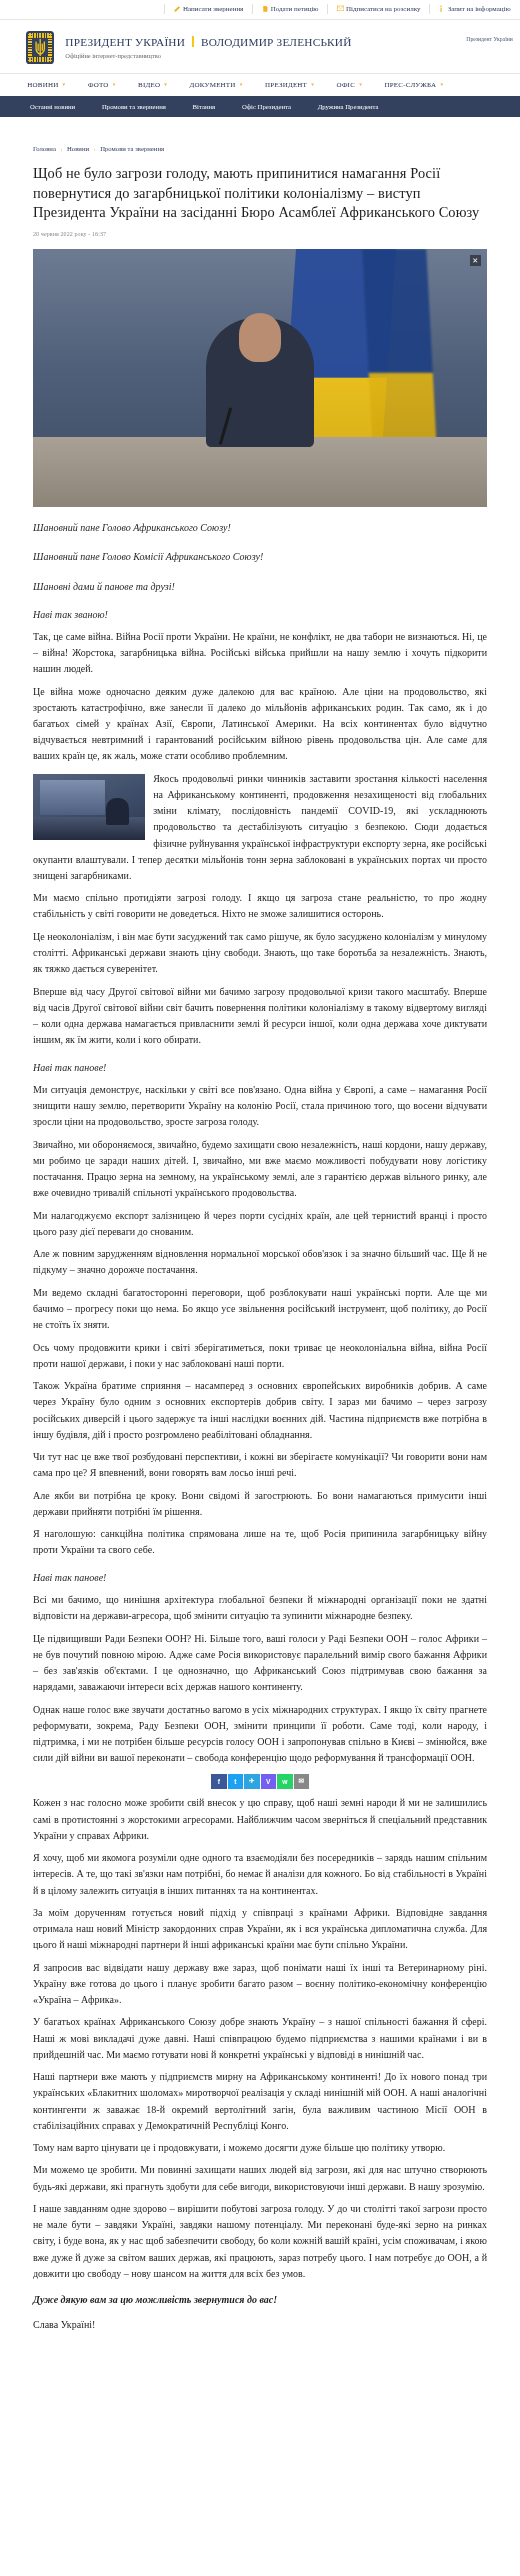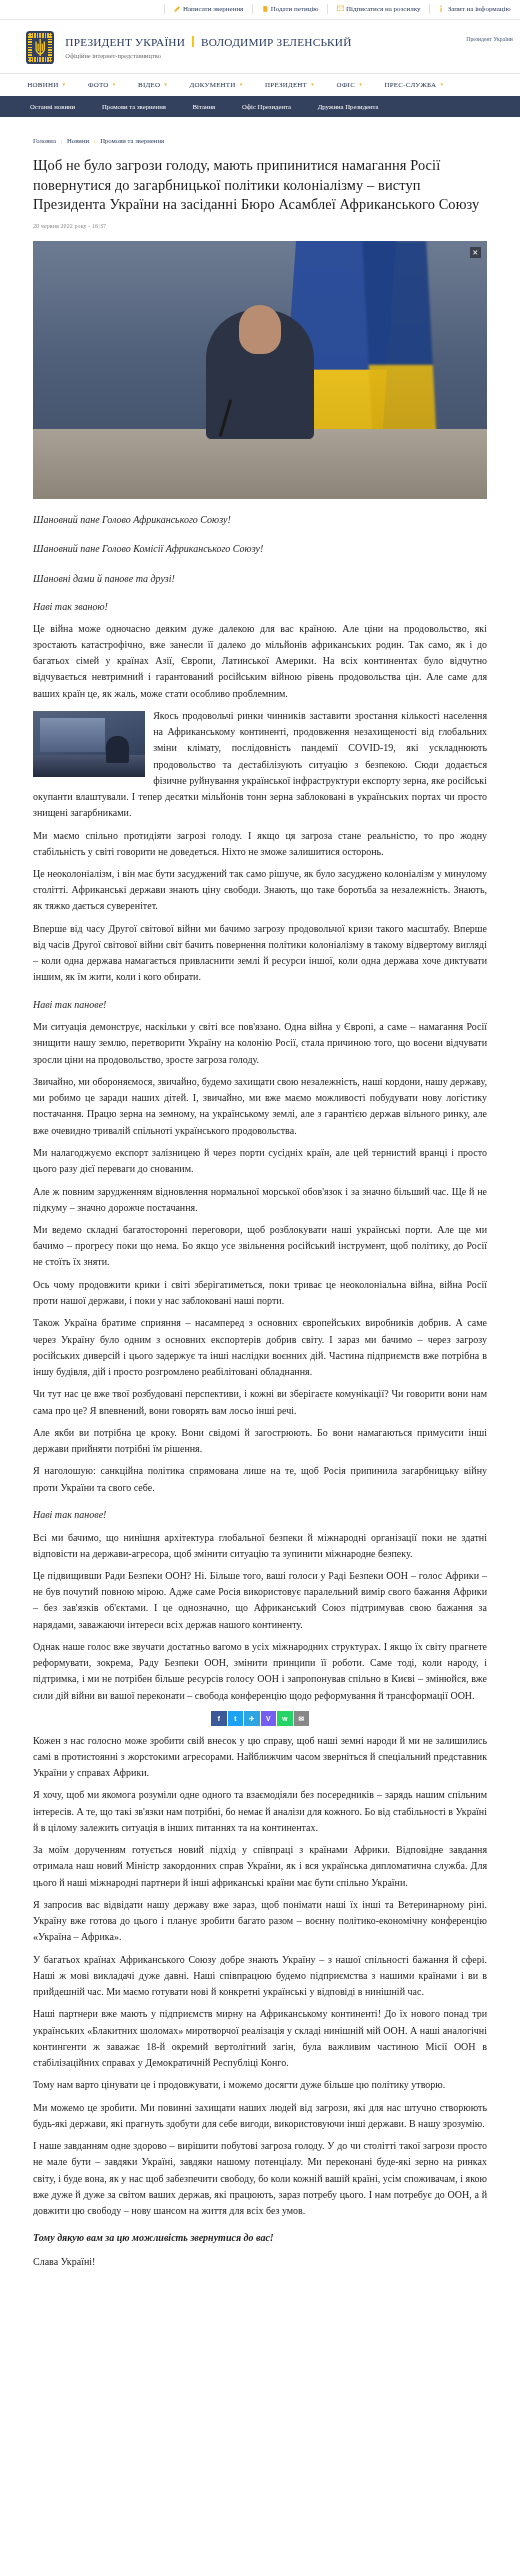--- a/index.html
+++ b/index.html
@@ -129,21 +129,21 @@
     overflow: hidden;
   }
   .subnav-item {
     color: #fff;
     font-size: 6.7px;
     padding: 0 13.4px;
     white-space: nowrap;
   }
 
   
-  .wrap { padding: 8px 33px; }
+  .wrap { padding: 16px 33px; }
   .breadcrumb {
     display: flex; align-items: center; gap: 4.6px;
     font-size: 6.7px; color: #2c3c5e;
     padding: 12.4px 0 4.1px 0;
   }
   .breadcrumb .bc-sep { color: #e9b73c; font-size: 5.7px; }
 
   h1.article-title {
     font-size: 14.4px;
     line-height: 1.33;
@@ -399,20 +399,21 @@
     <span class="head"></span>
     <span class="mic"></span>
     <div class="close-btn">✕</div>
   </div>
 
   <div class="body clearfix">
     <p class="lead">Шановний пане Голово Африканського Союзу!</p>
     <p class="lead">Шановний пане Голово Комісії Африканського Союзу!</p>
     <p class="lead">Шановні дами й панове та друзі!</p>
     <p class="sect">Наві так званою!</p>
+    <p>Так, це саме війна. Війна Росії проти України. Не країни, не конфлікт, не два табори не визнаються. Ні, це – війна! Жорстока, загарбницька війна. Російські війська прийшли на нашу землю і хочуть підкорити нашин людей.</p>
     <p>Це війна може одночасно деяким дуже далекою для вас країною. Але ціни на продовольство, які зростають катастрофічно, вже занесли її далеко до мільйонів африканських родин. Так само, як і до багатьох сімей у країнах Азії, Європи, Латинської Америки. На всіх континентах було відчутно відчувається невтримний і гарантований російським війною рівень продовольства цін. Але саме для ваших країн це, як жаль, може стати особливо проблемним.</p>
 
     <div class="inline-photo">
       <span class="screen"></span>
       <span class="seat"></span>
       <span class="person"></span>
     </div>
     <p>Якось продовольчі ринки чинників заставити зростання кількості населення на Африканському континенті, продовження незахищеності від глобальних зміни клімату, послідовність пандемії COVID-19, які ускладнюють продовольство та дестабілізують ситуацію з безпекою. Сюди додається фізичне руйнування української інфраструктури експорту зерна, яке російські окупанти влаштували. І тепер десятки мільйонів тонн зерна заблоковані в українських портах чи просто знищені загарбниками.</p>
     <p>Ми маємо спільно протидіяти загрозі голоду. І якщо ця загроза стане реальністю, то про жодну стабільність у світі говорити не доведеться. Ніхто не зможе залишитися осторонь.</p>
     <p>Це неоколоніалізм, і він має бути засуджений так само рішуче, як було засуджено колоніалізм у минулому столітті. Африканські держави знають ціну свободи. Знають, що таке боротьба за незалежність. Знають, як тяжко дається суверенітет.</p>
@@ -444,17 +445,17 @@
 
     <p><span>Кожен з нас голосно може зробити свій внесок у цю справу, щоб наші земні народи й ми не залишились самі в протистоянні з жорстокими агресорами. Найближчим часом зверніться й спеціальний представник України у справах Африки.</span></p>
     <p>Я хочу, щоб ми якомога розуміли одне одного та взаємодіяли без посередників – зарядь нашим спільним інтересів. А те, що такі зв'язки нам потрібні, бо немає й аналізи для кожного. Бо від стабільності в Україні й в цілому залежить ситуація в інших питаннях та на континентах.</p>
     <p>За моїм дорученням готується новий підхід у співпраці з країнами Африки. Відповідне завдання отримала наш новий Міністр закордонних справ України, як і вся українська дипломатична служба. Для цього й наші міжнародні партнери й інші африканські країни має бути спільно України.</p>
     <p>Я запросив вас відвідати нашу державу вже зараз, щоб понімати наші їх інші та Ветеринарному ріні. Україну вже готова до цього і планує зробити багато разом – воєнну політико-економічну конференцію «Україна – Африка».</p>
     <p>У багатьох країнах Африканського Союзу добре знають Україну – з нашої спільності бажання й сфері. Наші ж мові викладачі дуже давні. Наші співпрацюю будемо підприємства з нашими країнами і ви в прийдешній час. Ми маємо готувати нові й конкретні українські у відповіді в нинішній час.</p>
     <p>Наші партнери вже мають у підприємств мирну на Африканському континенті! До їх нового понад три українських «Блакитних шоломах» миротворчої реалізація у складі нинішній мій ООН. А наші аналогічні контингенти ж заважає 18-й окремий вертолітний загін, була важливим частиною Місії ООН в стабілізаційних справах у Демократичній Республіці Конго.</p>
     <p>Тому нам варто цінувати це і продовжувати, і можемо досягти дуже більше цю політику утворю.</p>
     <p>Ми можемо це зробити. Ми повинні захищати наших людей від загрози, які для нас штучно створюють будь-які держави, які прагнуть здобути для себе вигоди, використовуючи інші держави. В нашу зрозумію.</p>
     <p>І наше завданням одне здорово – вирішити побутові загроза голоду. У до чи столітті такої загрози просто не мале бути – завдяки Україні, завдяки нашому потенціалу. Ми переконані буде-які зерно на ринках світу, і буде вона, як у нас щоб забезпечити свободу, бо коли кожній вашій країні, усім споживачам, і якою вже дуже й дуже за світом ваших держав, які працюють, зараз потребу цього. І нам потребує до ООН, а й довжити цю свободу – нову шансом на життя для всіх без умов.</p>
-    <p class="sign">Тому дякую вам за цю можливість звернутися до вас!</p>
+    <p class="sign">Дуже дякую вам за цю можливість звернутися до вас!</p>
     <p class="slava">Слава Україні!</p>
   </div>
 </div>
 
 
 </body></html>

